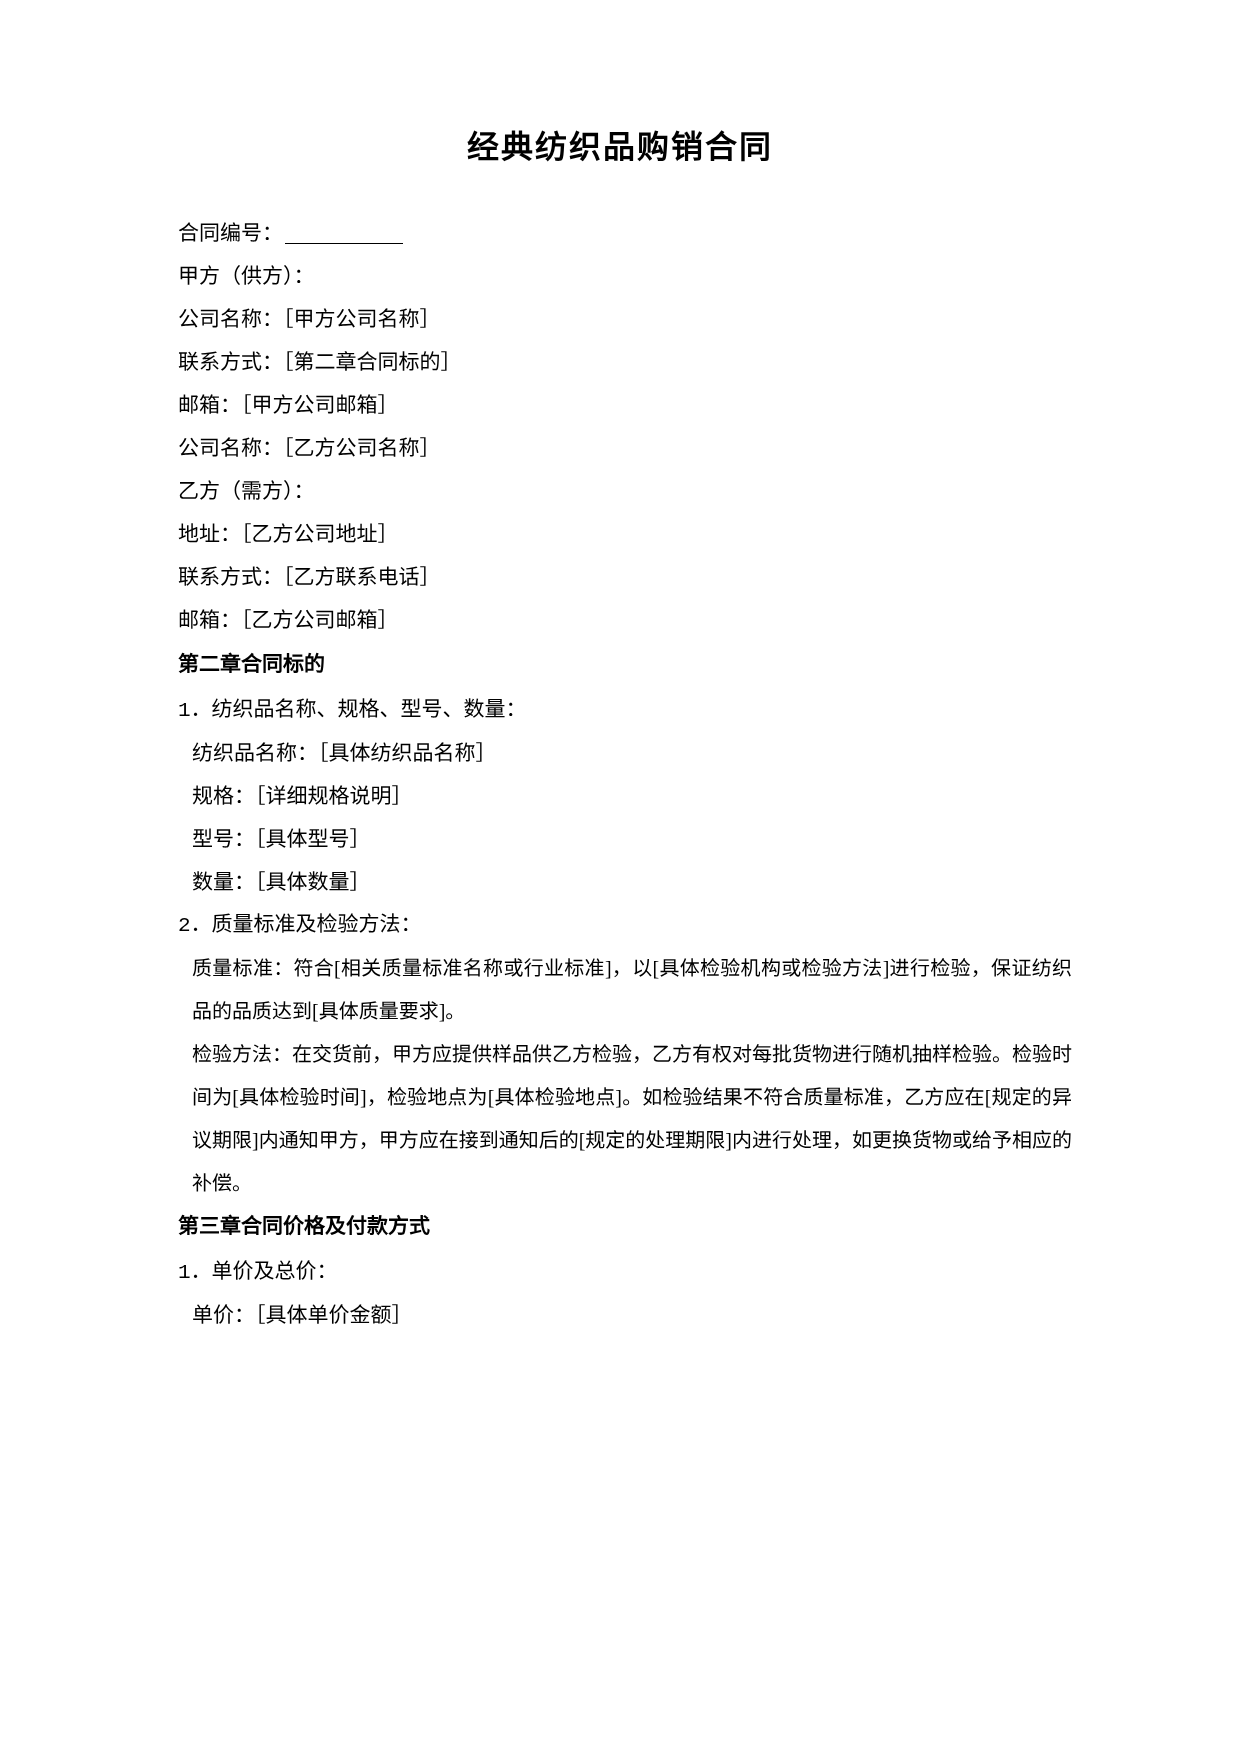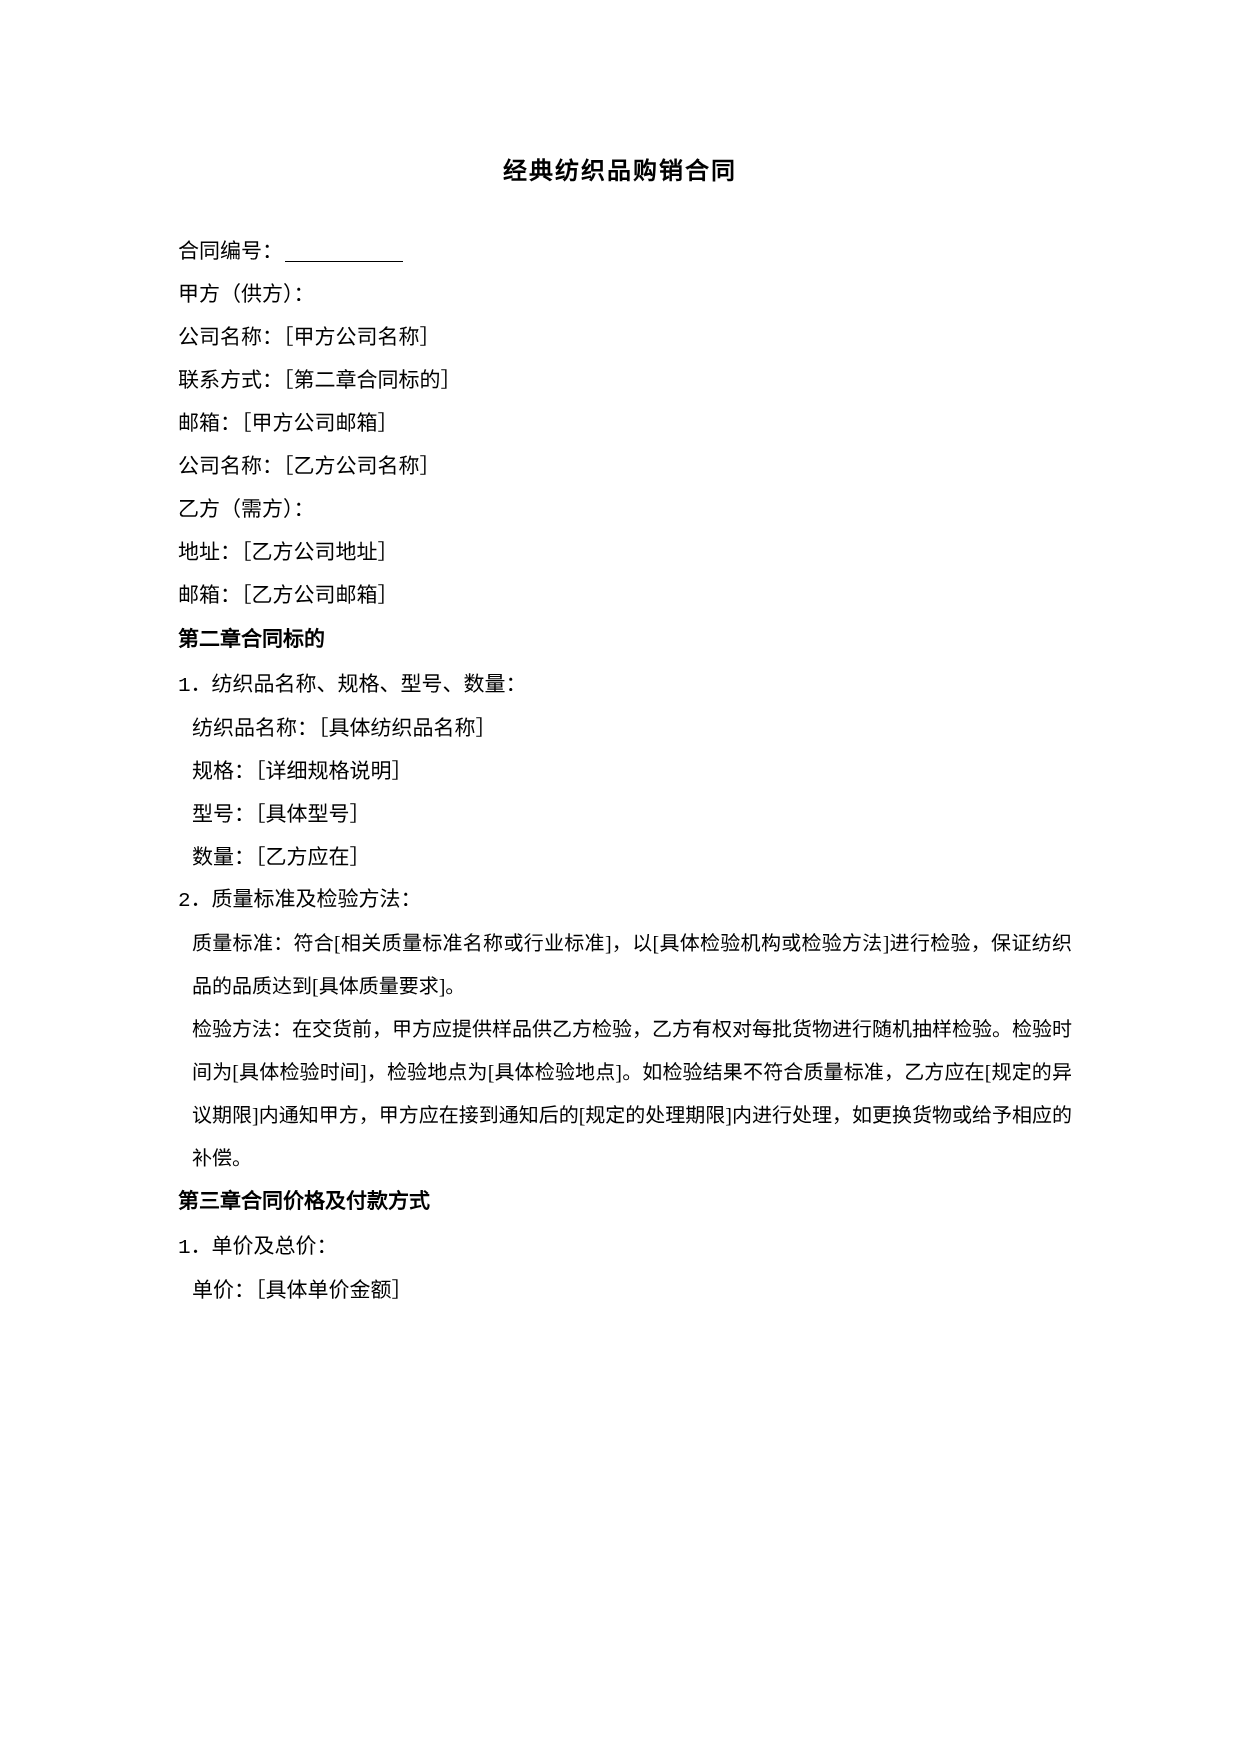--- a/index.html
+++ b/index.html
@@ -15,24 +15,24 @@
   }
   .page {
     box-sizing: border-box;
     width: 1240px;
     height: 1753px;
     padding: 120px 168px 0 168px;
     background: #ffffff;
   }
   .doc-title {
     text-align: center;
-    font-size: 24px;
+    font-size: 32px;
     font-weight: 700;
     letter-spacing: 2px;
-    margin: 36px 0 44px 0;
+    margin: 7px 0 44px 0;
     line-height: 1.3;
   }
   .line {
     font-size: 21px;
     line-height: 43px;
     white-space: pre-wrap;
   }
   .line.indent1 {
     padding-left: 10px;
     font-family: Liberation Mono, monospace;
@@ -66,28 +66,29 @@
   <div class="line indent1"><span>合同编号：</span><span class="blank-rule"></span></div>
 
   <div class="line indent1">甲方（供方）：</div>
   <div class="line indent1">公司名称：［甲方公司名称］</div>
   <div class="line indent1">联系方式：［第二章合同标的］</div>
   <div class="line indent1">邮箱：［甲方公司邮箱］</div>
 
   <div class="line indent1">公司名称：［乙方公司名称］</div>
   <div class="line indent1">乙方（需方）：</div>
   <div class="line indent1">地址：［乙方公司地址］</div>
+  <div class="line indent1">联系方式：［乙方联系电话］</div>
   <div class="line indent1">邮箱：［乙方公司邮箱］</div>
 
   <div class="line heading indent1">第二章合同标的</div>
   <div class="line indent1">1．纺织品名称、规格、型号、数量：</div>
   <div class="line" style="padding-left:24px">纺织品名称：［具体纺织品名称］</div>
   <div class="line" style="padding-left:24px">规格：［详细规格说明］</div>
   <div class="line" style="padding-left:24px">型号：［具体型号］</div>
-  <div class="line" style="padding-left:24px">数量：［乙方应在］</div>
+  <div class="line" style="padding-left:24px">数量：［具体数量］</div>
   <div class="line indent1">2．质量标准及检验方法：</div>
   <div class="para" style="padding-left:24px">质量标准：符合[相关质量标准名称或行业标准]，以[具体检验机构或检验方法]进行检验，保证纺织品的品质达到[具体质量要求]。</div>
   <div class="para" style="padding-left:24px">检验方法：在交货前，甲方应提供样品供乙方检验，乙方有权对每批货物进行随机抽样检验。检验时间为[具体检验时间]，检验地点为[具体检验地点]。如检验结果不符合质量标准，乙方应在[规定的异议期限]内通知甲方，甲方应在接到通知后的[规定的处理期限]内进行处理，如更换货物或给予相应的补偿。</div>
 
   <div class="line heading indent1">第三章合同价格及付款方式</div>
   <div class="line indent1">1．单价及总价：</div>
   <div class="line" style="padding-left:24px">单价：［具体单价金额］</div>
 
 </div>
 

